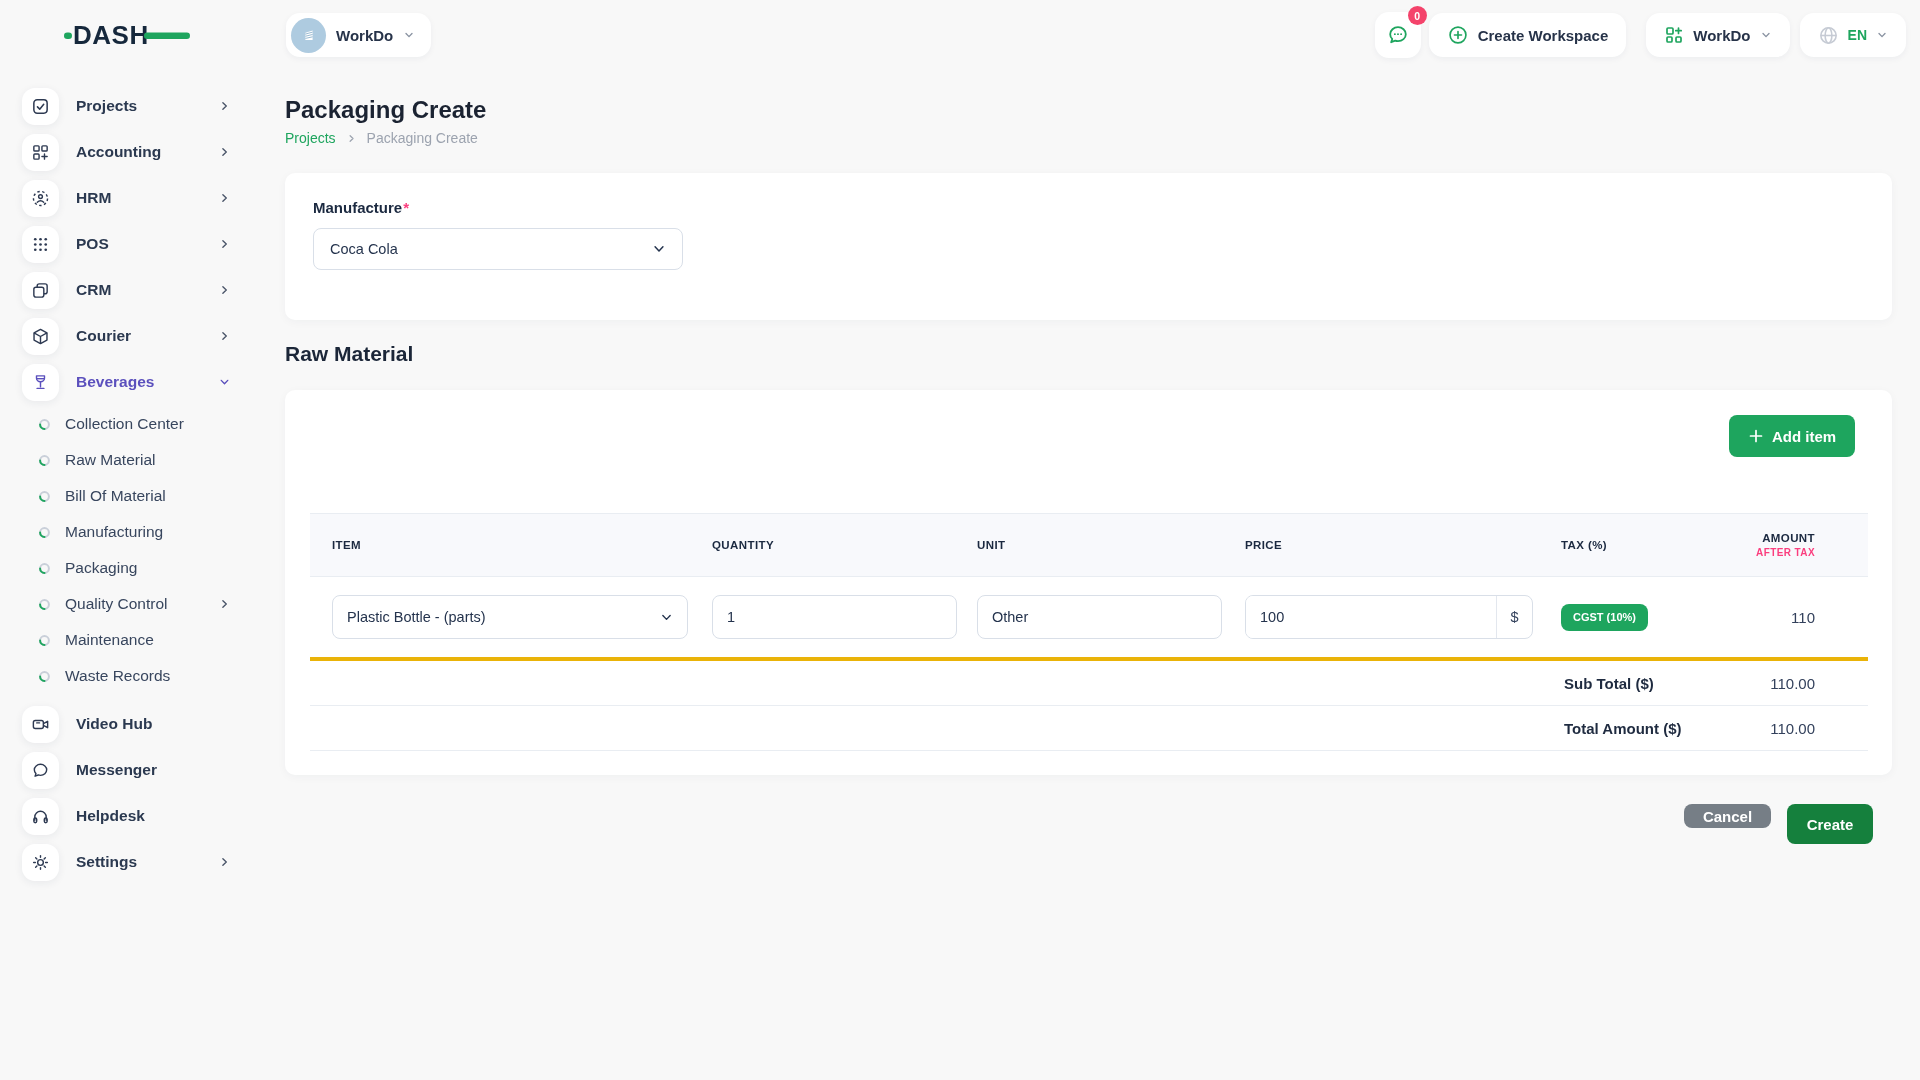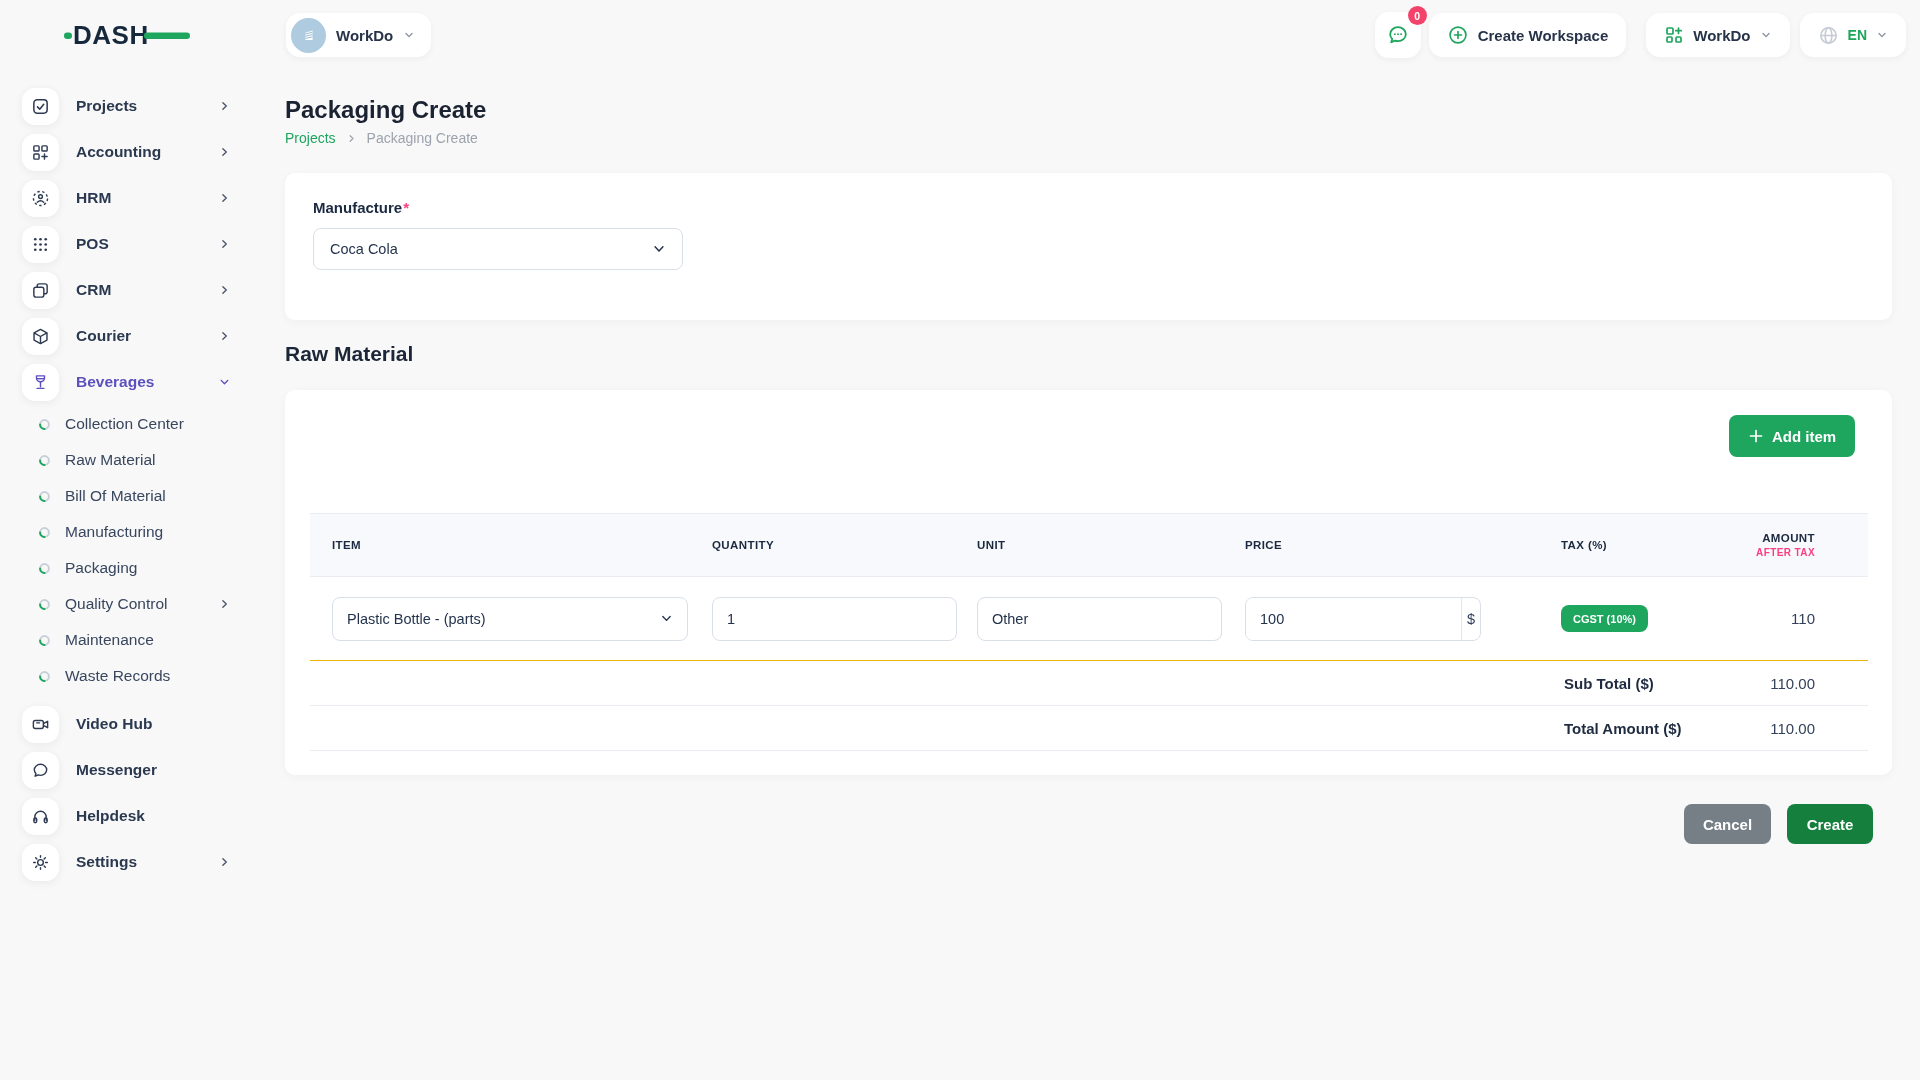--- a/index.html
+++ b/index.html
@@ -54,35 +54,35 @@
   .btn { border:none; border-radius:8px; font-family:inherit; font-size:15px; font-weight:600; color:#fff; display:flex; align-items:center; justify-content:center; gap:8px; cursor:pointer; }
   .btn-add { position:absolute; top:25px; right:37px; width:126px; height:42px; background:#1ea55e; }
 
   .rm-table { position:absolute; top:123px; left:25px; width:1558px; }
   .thead, .trow { display:grid; grid-template-columns:402px 265px 268px 316px 180px 1fr; align-items:center; }
   .thead { height:64px; background:#f8f9fc; border-top:1px solid #e9edf2; border-bottom:1px solid #e9edf2; }
   .th { font-size:11.5px; font-weight:700; color:#1b2940; letter-spacing:.4px; }
   .th:first-child { padding-left:22px; }
   .th-amount { text-align:right; padding-right:53px; display:flex; flex-direction:column; align-items:flex-end; gap:3px; }
   .after-tax { font-size:10px; font-weight:700; color:#fb3e7e; letter-spacing:.4px; }
-  .trow { height:84px; border-bottom:1px solid #eab308; }
+  .trow { height:84px; border-bottom:4px solid #eab308; }
   .cell-item { padding-left:22px; }
   .row-select { height:44px; width:356px; border:1px solid #d9dfe8; border-radius:8px; display:flex; align-items:center; justify-content:space-between; padding:0 14px; font-size:14.5px; color:#24334d; cursor:pointer; background:#fff; }
   .tin { height:44px; width:245px; border:1px solid #d9dfe8; border-radius:8px; padding:0 14px; font-family:inherit; font-size:14.5px; color:#24334d; background:#fff; }
-  .price-group { height:44px; width:236px; border:1px solid #d9dfe8; border-radius:8px; display:flex; align-items:stretch; overflow:hidden; background:#fff; }
+  .price-group { height:44px; width:288px; border:1px solid #d9dfe8; border-radius:8px; display:flex; align-items:stretch; overflow:hidden; background:#fff; }
   .price-group input { border:none; outline:none; flex:1; padding:0 14px; font-family:inherit; font-size:14.5px; color:#24334d; }
   .currency { width:36px; border-left:1px solid #e3e7ee; display:flex; align-items:center; justify-content:center; font-size:14.5px; color:#33415c; }
   .tax-badge { display:inline-flex; height:27px; padding:0 12px; background:#1ea55e; border-radius:8px; color:#fff; font-size:11px; font-weight:700; align-items:center; }
   .cell-amount { text-align:right; padding-right:53px; font-size:15px; color:#33415c; }
   .sumrow { position:relative; height:45px; border-bottom:1px solid #e9edf2; }
   .sumlabel { position:absolute; left:1254px; top:50%; transform:translateY(-50%); font-size:15px; font-weight:700; color:#1f2b40; }
   .sumval { position:absolute; right:53px; top:50%; transform:translateY(-50%); font-size:15px; color:#33415c; }
 
   .actions { margin-top:29px; display:flex; justify-content:flex-end; gap:16px; padding-right:19px; }
-  .btn-cancel { width:87px; height:40px; background:#767e86; }
+  .btn-cancel { width:87px; height:24px; background:#767e86; }
   .btn-create { width:86px; height:40px; background:#15803d; }
 
   svg { display:block; }
 </style>
 </head>
 <body>
 
 <div class="app">
 
   <header class="topbar">

